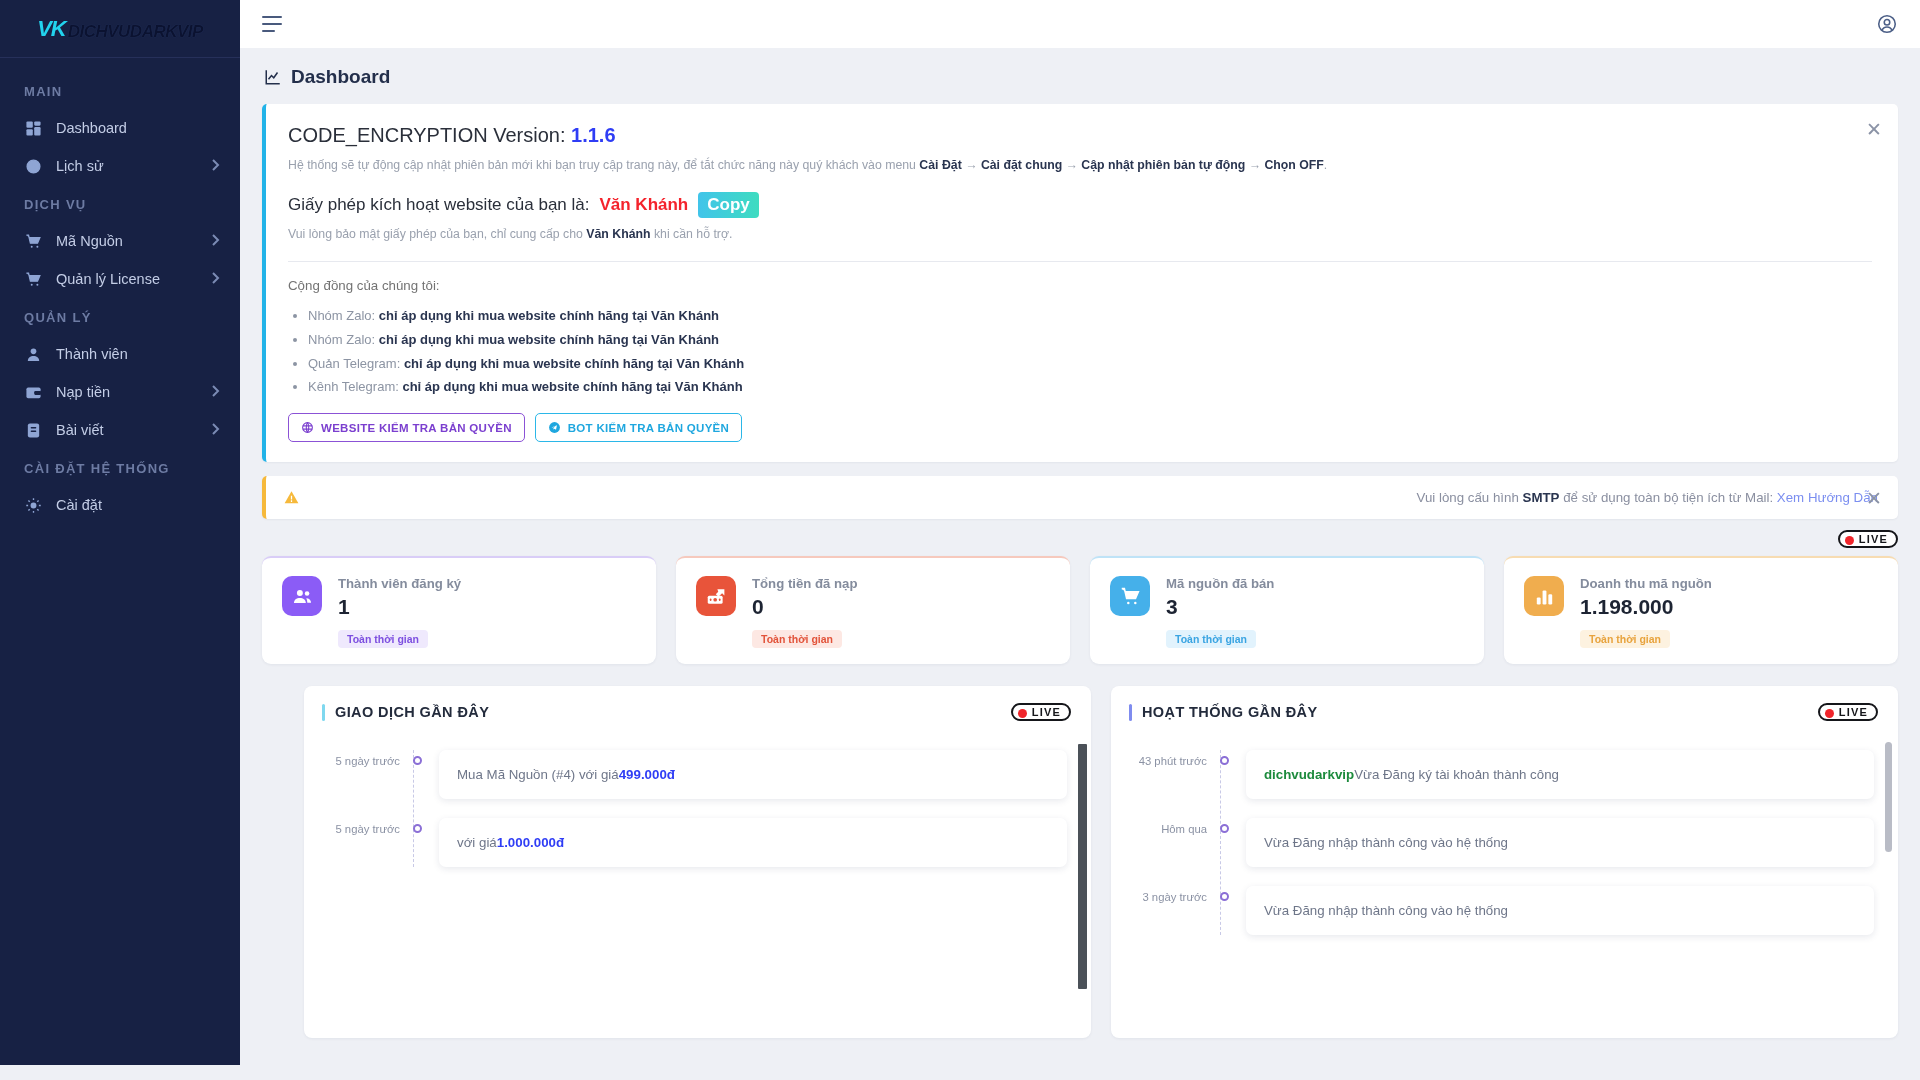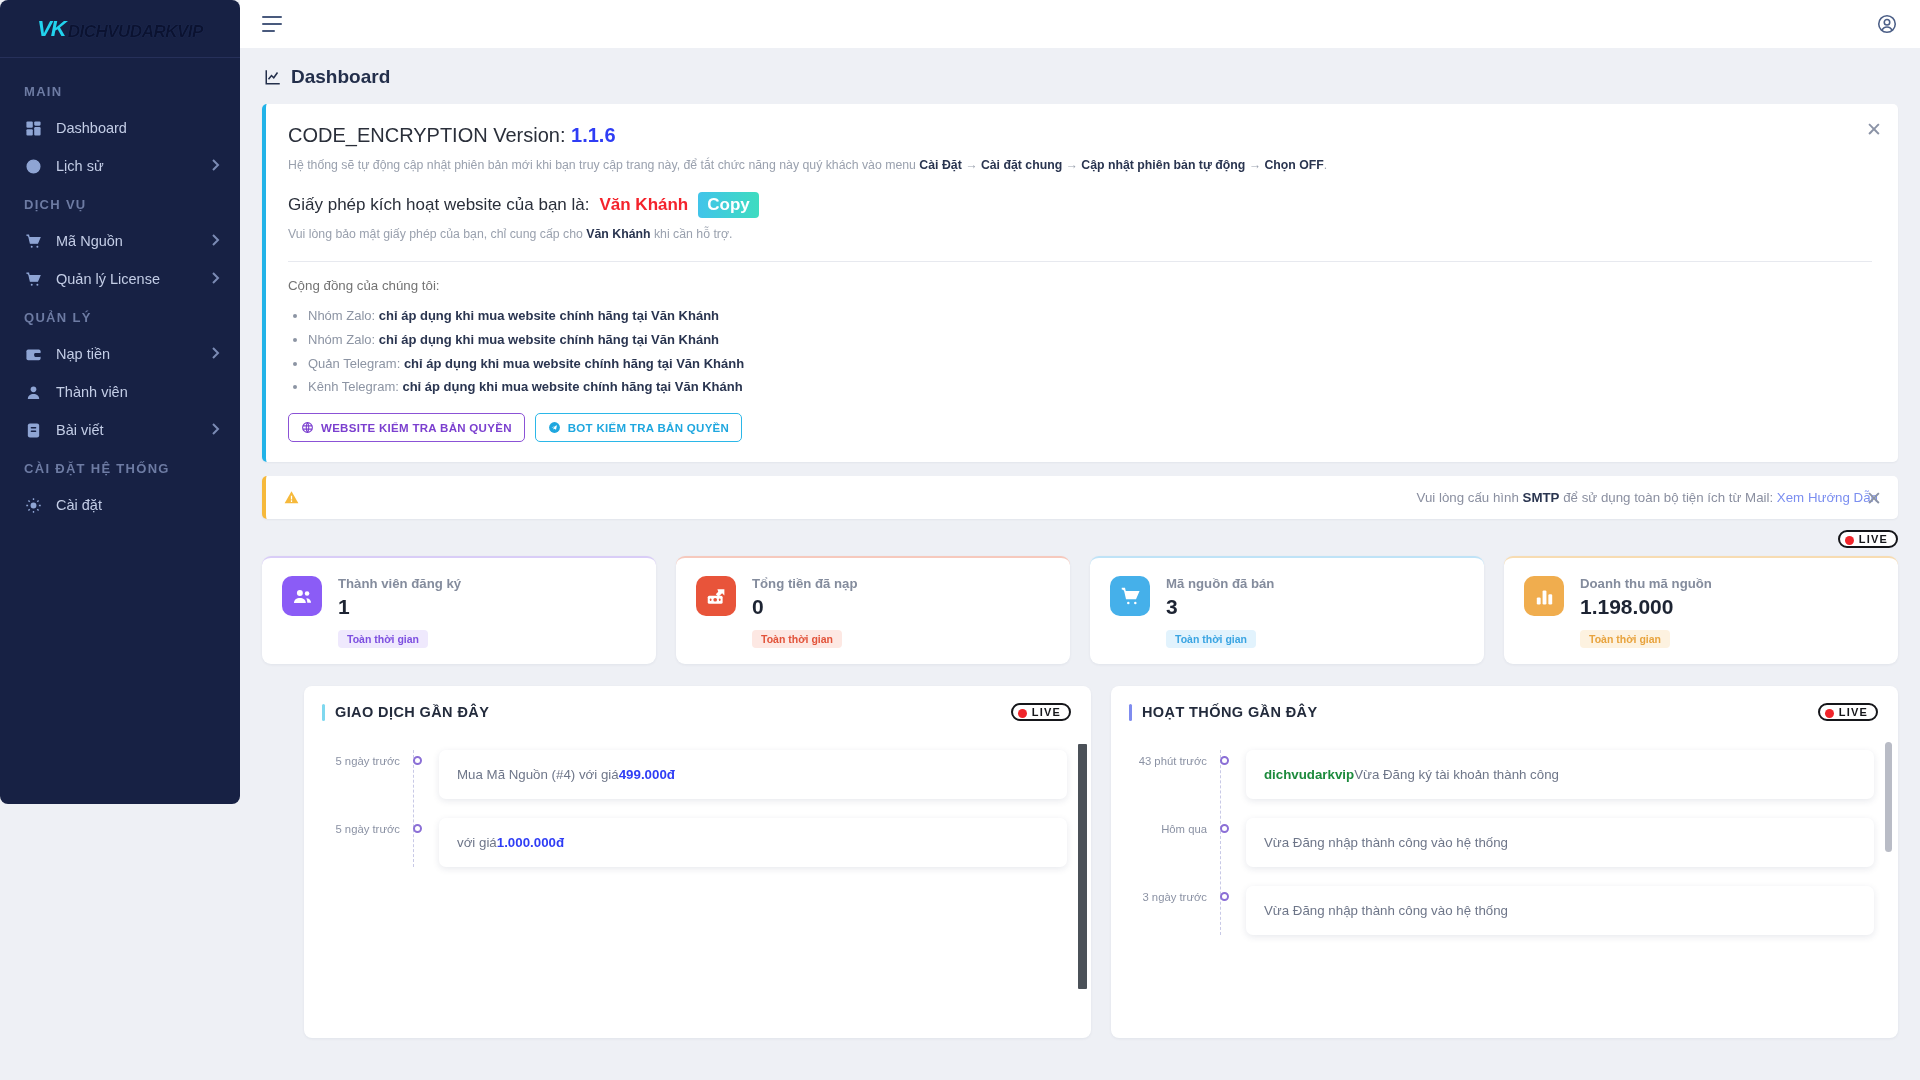--- a/index.html
+++ b/index.html
@@ -7,25 +7,24 @@
   html, body {
     width: 1920px; height: 1080px;
     font-family: "Liberation Sans", "DejaVu Sans", sans-serif;
     background: #eef0f5;
     overflow: hidden;
   }
   .app { display: flex; width: 1920px; height: 1080px; }
 
   
   .sidebar {
-    width: 240px; min-width: 240px; height: 804px;
+    width: 240px; min-width: 240px; height: 1065px;
     background: #172144;
     display: flex; flex-direction: column;
     overflow: hidden;
-    border-radius: 8px;
   }
   .brand {
     height: 58px; display: flex; align-items: center; justify-content: center;
     border-bottom: 1px solid #26305a;
   }
   .brand-logo { display: flex; align-items: flex-end; gap: 2px; }
   .brand-vk {
     font-size: 22px; font-weight: 700; font-style: italic;
     color: #22d3ee; letter-spacing: -1px; line-height: 1;
   }
@@ -263,37 +262,37 @@
           </span>
           <span class="nav-label">Quản lý License</span>
           <span class="chev"><svg viewBox="0 0 8 12">
               <path d="M1.5 1l5 5-5 5"></path>
             </svg></span>
         </div>
         <div class="nav-section">QUẢN LÝ</div>
         <div class="nav-item">
           <span class="nav-ico">
             <svg viewBox="0 0 24 24">
+              <circle cx="12" cy="7.5" r="4"></circle>
+              <path d="M4 21c0-4.4 3.6-7 8-7s8 2.6 8 7z"></path>
+            </svg>
+          </span>
+          <span class="nav-label">Thành viên</span>
+        </div>
+        <div class="nav-item">
+          <span class="nav-ico">
+            <svg viewBox="0 0 24 24">
               <rect x="2" y="5" width="20" height="15" rx="2.5"></rect>
               <rect x="13" y="10" width="10" height="5.5" rx="1.6" fill="#172144"></rect>
             </svg>
           </span>
           <span class="nav-label">Nạp tiền</span>
           <span class="chev"><svg viewBox="0 0 8 12">
               <path d="M1.5 1l5 5-5 5"></path>
             </svg></span>
-        </div>
-        <div class="nav-item">
-          <span class="nav-ico">
-            <svg viewBox="0 0 24 24">
-              <circle cx="12" cy="7.5" r="4"></circle>
-              <path d="M4 21c0-4.4 3.6-7 8-7s8 2.6 8 7z"></path>
-            </svg>
-          </span>
-          <span class="nav-label">Thành viên</span>
         </div>
         <div class="nav-item">
           <span class="nav-ico">
             <svg viewBox="0 0 24 24">
               <rect x="4" y="2" width="16" height="20" rx="3"></rect>
               <rect x="8" y="7" width="8" height="2" rx="1" fill="#172144"></rect>
               <rect x="8" y="12" width="8" height="2" rx="1" fill="#172144"></rect>
             </svg>
           </span>
           <span class="nav-label">Bài viết</span>

